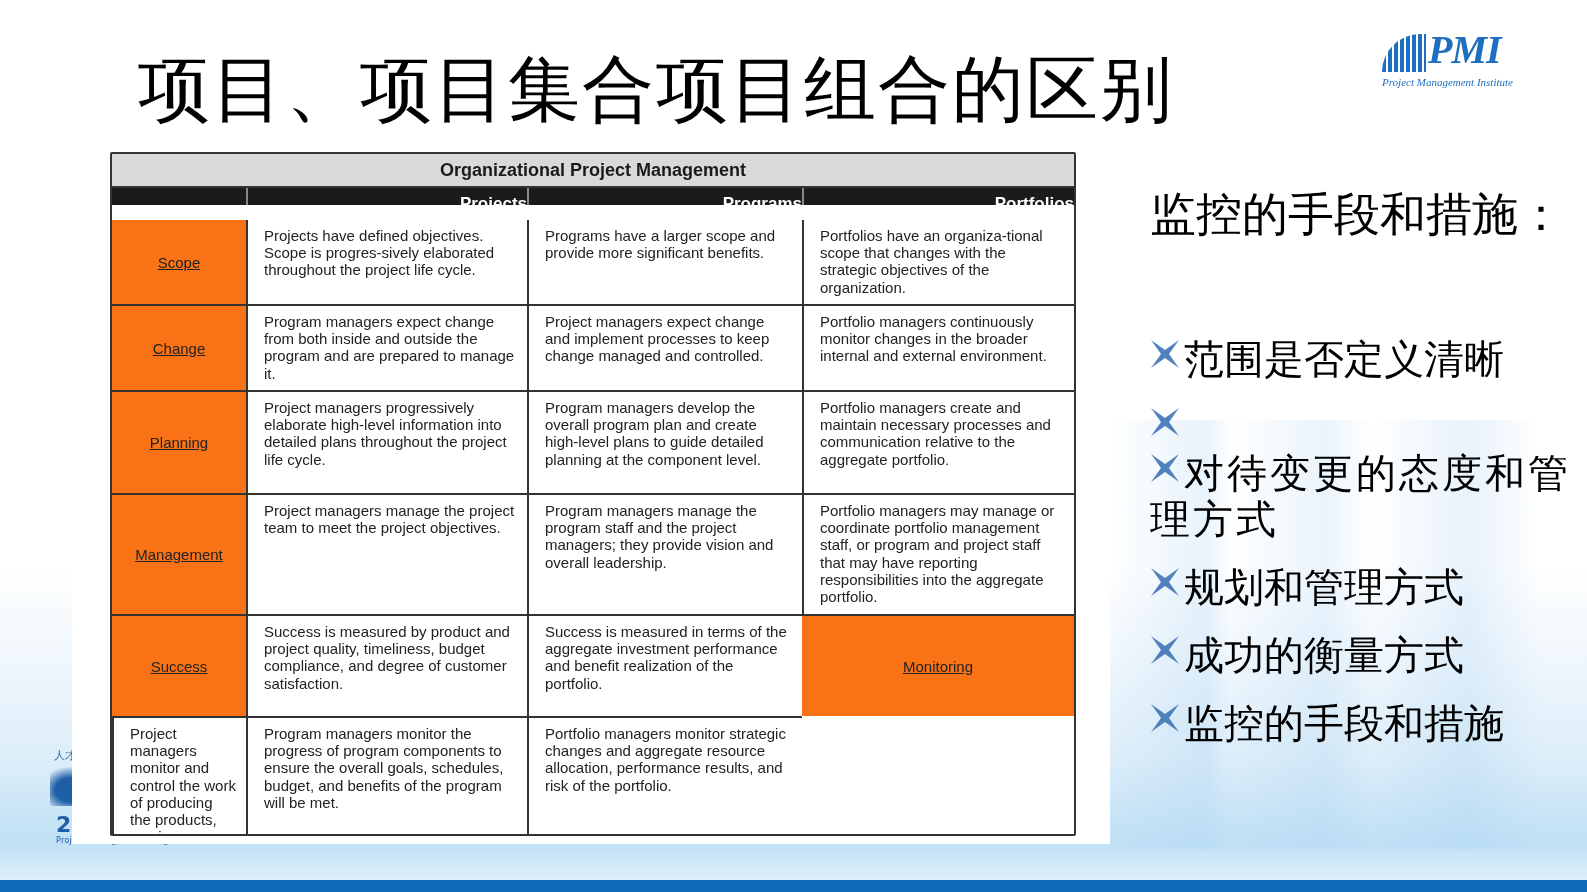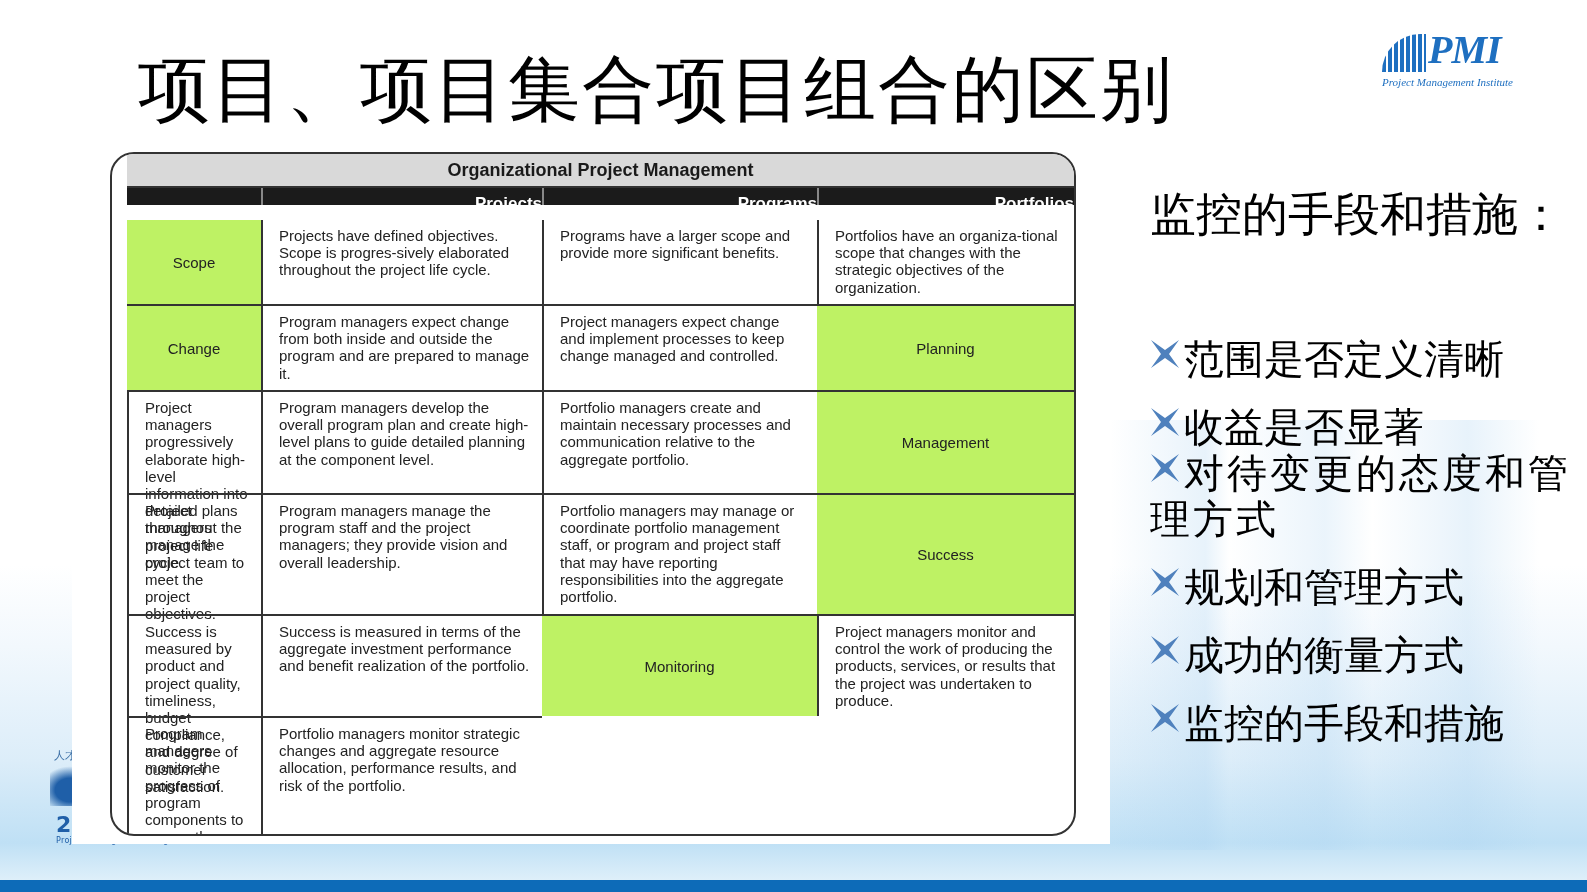--- a/index.html
+++ b/index.html
@@ -41,35 +41,34 @@
     background: repeating-linear-gradient(90deg, #1e6fc0 0 4px, #ffffff 4px 6px), #1e6fc0;
     border-radius: 40px 0 0 0; }
   .pmi-logo .letters { position:absolute; left:48px; top:-6px; font-size:40px; font-weight:bold; color:#1e6fc0; font-family:"Liberation Serif", serif; letter-spacing:-1px; }
   .pmi-logo .tagline { position:absolute; left:2px; top:44px; font-size:11px; color:#1e6fc0; font-family:"Liberation Serif", serif; white-space:nowrap; }
 
   .table-wrap {
     position:absolute; left:72px; top:148px; width:1038px; height:696px; background:#fff;
   }
   .opm-table {
     position:absolute; left:110px; top:152px; width:966px; height:684px;
-    border:2.5px solid #333; border-radius:24px; overflow:hidden; box-sizing:border-box;
+    border:2.5px solid #333; border-radius:2px; overflow:hidden; box-sizing:border-box;
     background:#fff;
-    padding-left:15px;
   }
   .opm-title {
     height:32px; background:#d9d9d9; border-bottom:2px solid #333;
     text-align:center; font-weight:bold; font-size:18px; line-height:32px; color:#1a1a1a;
     font-family:"Liberation Sans", sans-serif;
   }
   .grid { display:grid; grid-template-columns: 134px 281px 275px 1fr; }
   .hdr { background:#1b1b1b; color:#fff; font-weight:bold; font-size:17px; text-align:right;
     height:17px; line-height:32px; border-left:2px solid #888; font-family:"Liberation Sans", sans-serif; }
   .hdr.first { border-left:none; }
-  .rowlabel { background:#bef264; color:#222; font-size:15px; display:flex; align-items:center; justify-content:center;
-    border-top:2px solid #333; font-family:"Liberation Sans", sans-serif; }
+  .rowlabel { background:#f97316; color:#222; font-size:15px; display:flex; align-items:center; justify-content:center;
+    border-top:2px solid #333; font-family:"Liberation Sans", sans-serif;text-decoration:underline; }
   .cell { font-size:15px; line-height:17.2px; color:#222; padding:7px 10px 4px 16px; border-top:2px solid #333; border-left:2px solid #333;
     font-family:"Liberation Sans", sans-serif; box-sizing:border-box; }
   .first-row { border-top:none; }
 
   .side-heading {
     position:absolute; left:1150px; top:184px; width:420px;
     font-size:46px; line-height:60px; color:#000;
   }
   .bullets { position:absolute; left:1150px; top:320px; width:430px; }
   .bullet { font-size:40px; color:#000; line-height:46px; position:relative; }
@@ -111,20 +110,21 @@
     <div class="hdr">Portfolios</div>
 
     <div class="rowlabel first-row">Scope</div>
     <div class="cell first-row">Projects have defined objectives. Scope is progres-sively elaborated throughout the project life cycle.</div>
     <div class="cell first-row">Programs have a larger scope and provide more significant benefits.</div>
     <div class="cell first-row">Portfolios have an organiza-tional scope that changes with the strategic objectives of the organization.</div>
 
     <div class="rowlabel">Change</div>
     <div class="cell">Program managers expect change from both inside and outside the program and are prepared to manage it.</div>
     <div class="cell">Project managers expect change and implement processes to keep change managed and controlled.</div>
+    <div class="cell">Portfolio managers continuously monitor changes in the broader internal and external environment.</div>
 
     <div class="rowlabel">Planning</div>
     <div class="cell">Project managers progressively elaborate high-level information into detailed plans throughout the project life cycle.</div>
     <div class="cell">Program managers develop the overall program plan and create high-level plans to guide detailed planning at the component level.</div>
     <div class="cell">Portfolio managers create and maintain necessary processes and communication relative to the aggregate portfolio.</div>
 
     <div class="rowlabel">Management</div>
     <div class="cell">Project managers manage the project team to meet the project objectives.</div>
     <div class="cell">Program managers manage the program staff and the project managers; they provide vision and overall leadership.</div>
     <div class="cell">Portfolio managers may manage or coordinate portfolio management staff, or program and project staff that may have reporting responsibilities into the aggregate portfolio.</div>
@@ -144,21 +144,21 @@
 
 <div class="bullets">
   <div class="bullet" style="margin-top:16px;">
     <span class="marker"><svg viewBox="0 0 30 30">
           <path d="M1 1 L15 11 L29 1 L19 15 L29 29 L15 19 L1 29 L11 15 Z" fill="#4f81bd"></path>
         </svg></span><span>范围是否定义清晰</span>
   </div>
   <div class="bullet" style="margin-top:22px;">
     <span class="marker"><svg viewBox="0 0 30 30">
           <path d="M1 1 L15 11 L29 1 L19 15 L29 29 L15 19 L1 29 L11 15 Z" fill="#4f81bd"></path>
-        </svg></span><span>收益是否显著</span>
+        </svg></span>
   </div>
   <div class="bullet" style="letter-spacing:3px;">
     <span class="marker"><svg viewBox="0 0 30 30">
           <path d="M1 1 L15 11 L29 1 L19 15 L29 29 L15 19 L1 29 L11 15 Z" fill="#4f81bd"></path>
         </svg></span><span>对待变更的态度和管理方式</span>
   </div>
   <div class="bullet" style="margin-top:22px;">
     <span class="marker"><svg viewBox="0 0 30 30">
           <path d="M1 1 L15 11 L29 1 L19 15 L29 29 L15 19 L1 29 L11 15 Z" fill="#4f81bd"></path>
         </svg></span><span>规划和管理方式</span>

